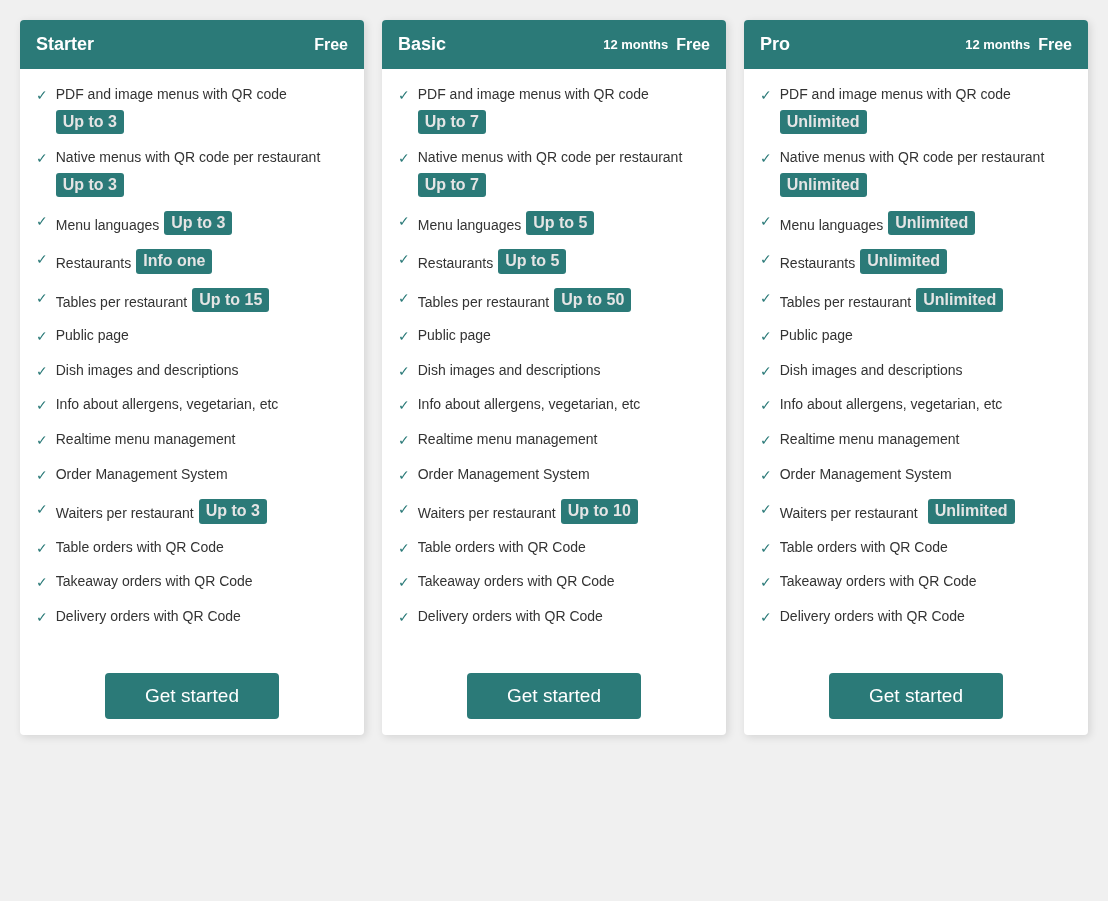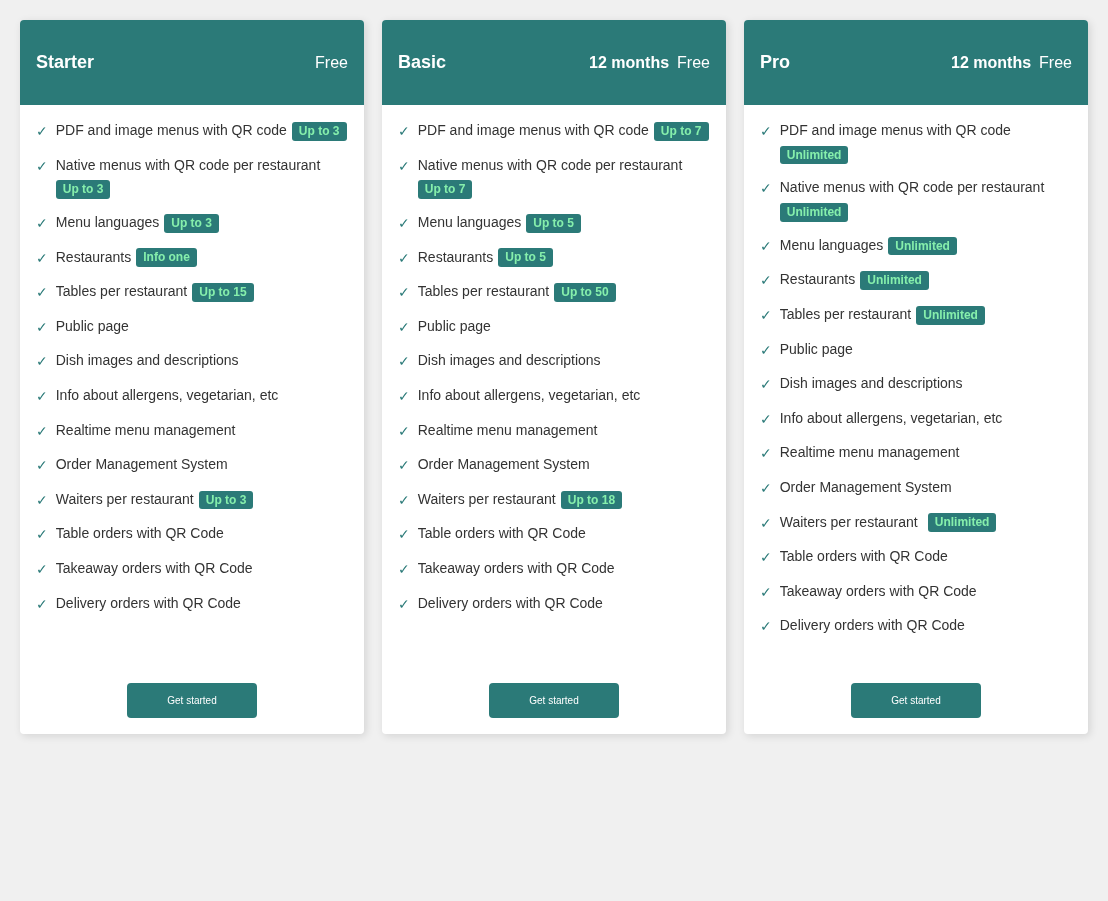--- a/index.html
+++ b/index.html
@@ -25,42 +25,42 @@
       border-radius: 4px;
       box-shadow: 2px 2px 8px rgba(0,0,0,0.12);
       flex: 1;
       display: flex;
       flex-direction: column;
       overflow: hidden;
     }
     .plan-header {
       background: #2b7a78;
       color: #fff;
-      padding: 32px 16px;
+      padding: 14px 16px;
       display: flex;
       align-items: center;
       justify-content: space-between;
     }
     .plan-name {
       font-size: 18px;
       font-weight: bold;
     }
     .plan-meta {
       display: flex;
       align-items: center;
       gap: 8px;
       font-size: 13px;
     }
     .plan-months {
       font-weight: bold;
-      font-size: 16px;
+      font-size: 13px;
     }
     .plan-price {
       font-size: 16px;
-      font-weight: normal;
+      font-weight: bold;
     }
     .plan-body {
       padding: 16px;
       flex: 1;
       display: flex;
       flex-direction: column;
     }
     .feature-list {
       list-style: none;
       flex: 1;
@@ -79,40 +79,40 @@
       flex-shrink: 0;
     }
     .feature-text {
       display: flex;
       flex-wrap: wrap;
       align-items: flex-end;
       gap: 5px;
     }
     .badge {
       background: #2b7a78;
-      color: #86efac;
+      color: #e5e5e5;
       border-radius: 3px;
       padding: 1px 7px;
-      font-size: 12px;
+      font-size: 16px;
       font-weight: bold;
       white-space: nowrap;
       display: inline-block;
     }
     .plan-footer {
       padding: 16px;
       display: flex;
       justify-content: center;
     }
     .get-started-btn {
       background: #2b7a78;
       color: #fff;
       border: none;
       border-radius: 4px;
       padding: 12px 40px;
-      font-size: 10px;
+      font-size: 19px;
       cursor: pointer;
       font-weight: normal;
     }
   </style>
 </head>
 <body>
 
 <div class="plans-container">
 <div class="plan-card">
       <div class="plan-header">
@@ -230,21 +230,21 @@
           <li class="feature-item">
             <span class="checkmark">✓</span>
             <span class="feature-text">Realtime menu management</span>
           </li>
           <li class="feature-item">
             <span class="checkmark">✓</span>
             <span class="feature-text">Order Management System</span>
           </li>
           <li class="feature-item">
             <span class="checkmark">✓</span>
-            <span class="feature-text">Waiters per restaurant <span class="badge">Up to 18</span></span>
+            <span class="feature-text">Waiters per restaurant <span class="badge">Up to 10</span></span>
           </li>
           <li class="feature-item">
             <span class="checkmark">✓</span>
             <span class="feature-text">Table orders with QR Code</span>
           </li>
           <li class="feature-item">
             <span class="checkmark">✓</span>
             <span class="feature-text">Takeaway orders with QR Code</span>
           </li>
           <li class="feature-item">

